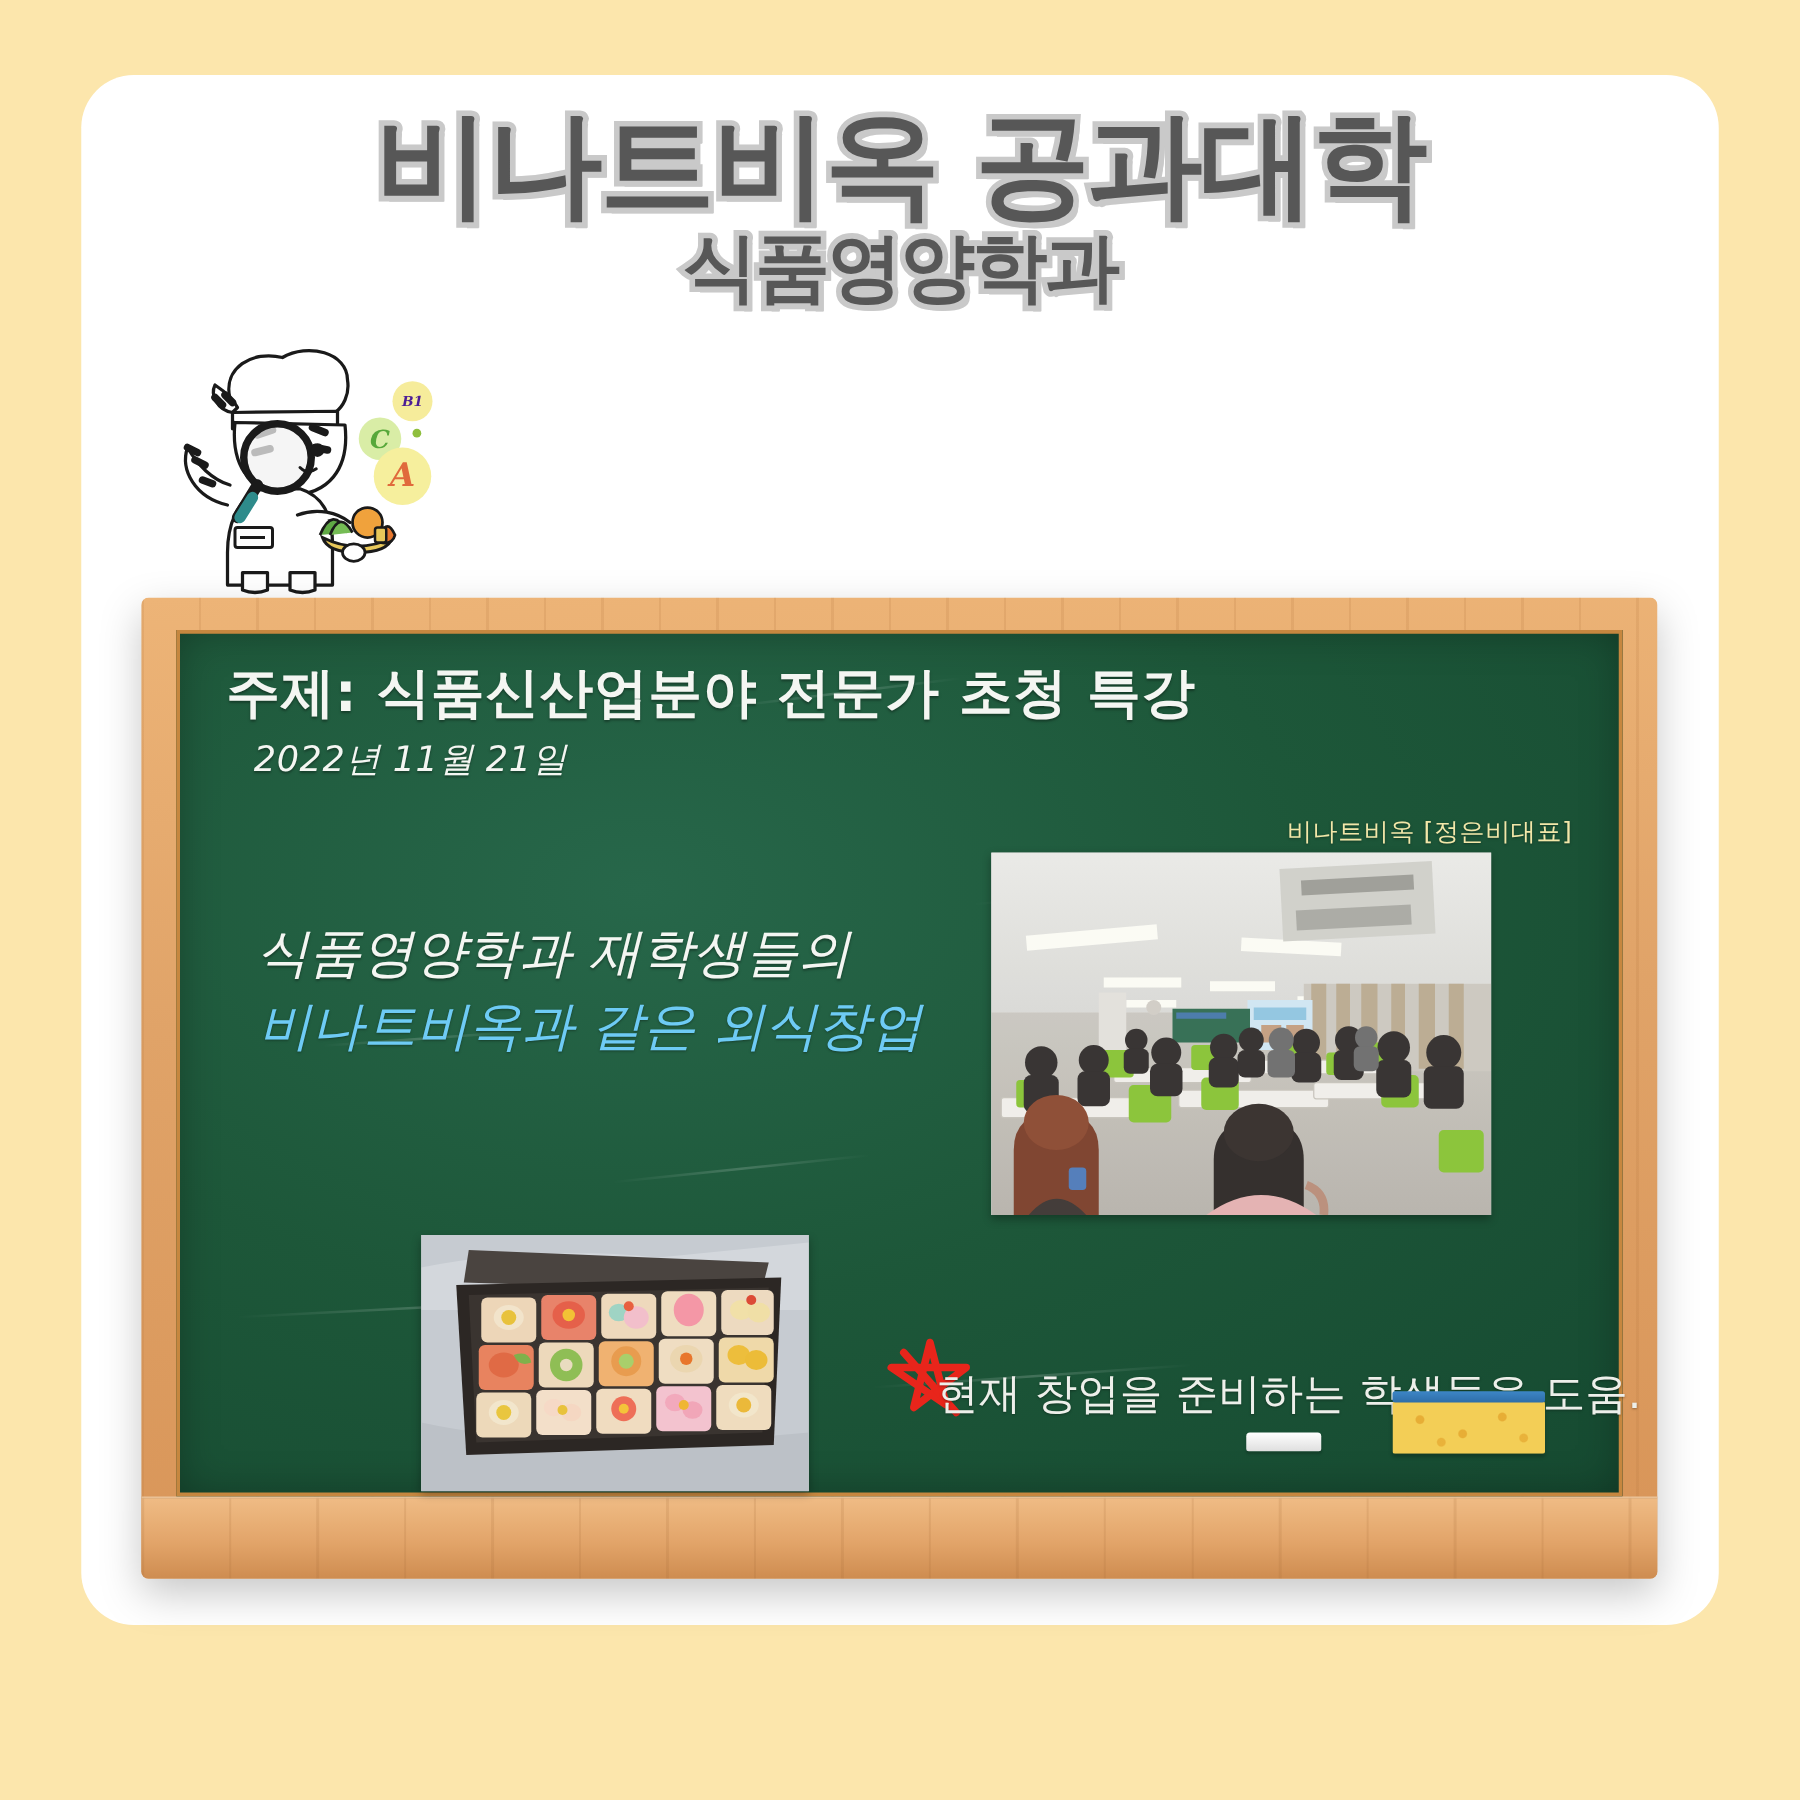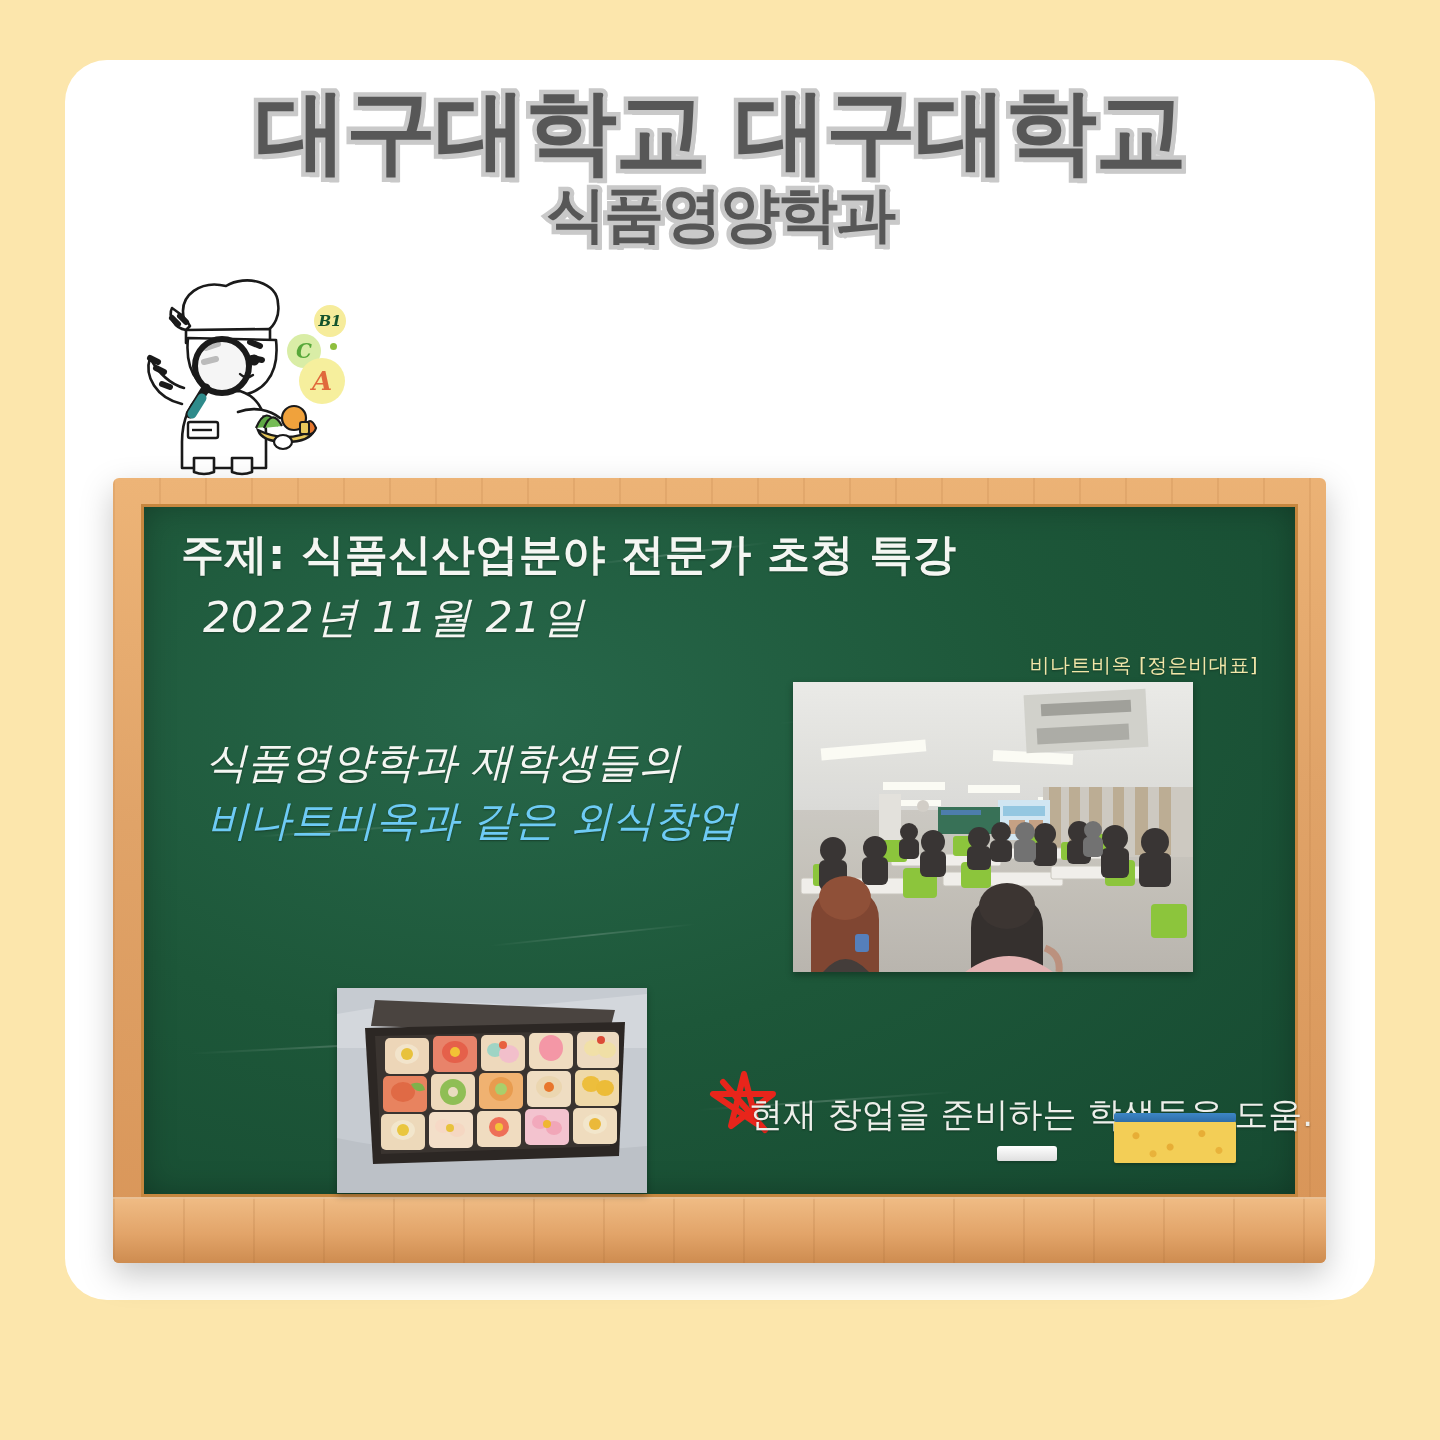--- a/index.html
+++ b/index.html
@@ -58,21 +58,21 @@
     width:115px; height:115px;
   }
   .vit{
     position:absolute;
     border-radius:50%;
     display:flex; align-items:center; justify-content:center;
     font-family:"DejaVu Serif","Liberation Serif",serif;
     font-weight:bold;
     font-style:italic;
   }
-  .vit-b1{ left:31px; top:5px; width:32px; height:32px; background:#F6EC9B; color:#14532d; font-size:15px; }
+  .vit-b1{ left:31px; top:5px; width:32px; height:32px; background:#F6EC9B; color:#4c1d95; font-size:11px; }
   .vit-c { left:4px;  top:34px; width:34px; height:34px; background:#D9EDA6; color:#57A83A; font-size:20px; }
   .vit-a { left:16px; top:58px; width:46px; height:46px; background:#F6EF9D; color:#E06A3C; font-size:26px; }
   .vit-dot{ position:absolute; left:47px; top:43px; width:7px; height:7px; border-radius:50%; background:#8FBF3E; }
 
   
   .board-wrap{
     position:absolute;
     left:113px; top:478px;
     width:1213px; height:785px;
     filter:drop-shadow(0 12px 16px rgba(0,0,0,.22));
@@ -141,21 +141,21 @@
   
   .chalk-text{
     position:absolute;
     color:#F4F6F2;
     font-family:"DejaVu Sans","Liberation Sans",sans-serif;
     text-shadow:0 1px 2px rgba(0,0,0,.35);
     letter-spacing:.5px;
     white-space:nowrap;
   }
   .subject { left:40px;  top:22px;  font-size:43px;font-weight:bold; }
-  .date    { left:62px;  top:85px;  font-size:43px; font-style:italic; }
+  .date    { left:62px;  top:85px;  font-size:28px; font-style:italic; }
   .speaker {
     right:40px; top:148px;
     font-size:20px;
     color:#F2E7A9;
   }
   .body-text{
     position:absolute; left:64px; top:230px;
     font-family:"DejaVu Sans","Liberation Sans",sans-serif;
     font-size:42px; line-height:1.38;
     color:#F4F6F2;
@@ -190,21 +190,21 @@
   .photo svg{ display:block; width:100%; height:100%; }
 </style>
 </head>
 <body>
 
 <div id="poster">
 
   <div class="card"></div>
 
   <div class="title-block">
-    <div class="title-line l1">대구대학교 대구대학교</div>
+    <div class="title-line l1">비나트비옥 공과대학</div>
     <div class="title-line l2">식품영양학과</div>
   </div>
 
   <div class="mascot">
     <svg viewBox="0 0 210 205" xmlns="http://www.w3.org/2000/svg">
       <g fill="#ffffff" stroke="#1a1a1a" stroke-width="2.6" stroke-linejoin="round" stroke-linecap="round">
 
         <path d="M56 47 C50 22 74 8 98 14 C118 2 150 10 150 32 C152 44 146 54 140 58 L60 60 Z"></path>
         <path d="M58 58 L142 57 L142 70 L58 71 Z"></path>
 

